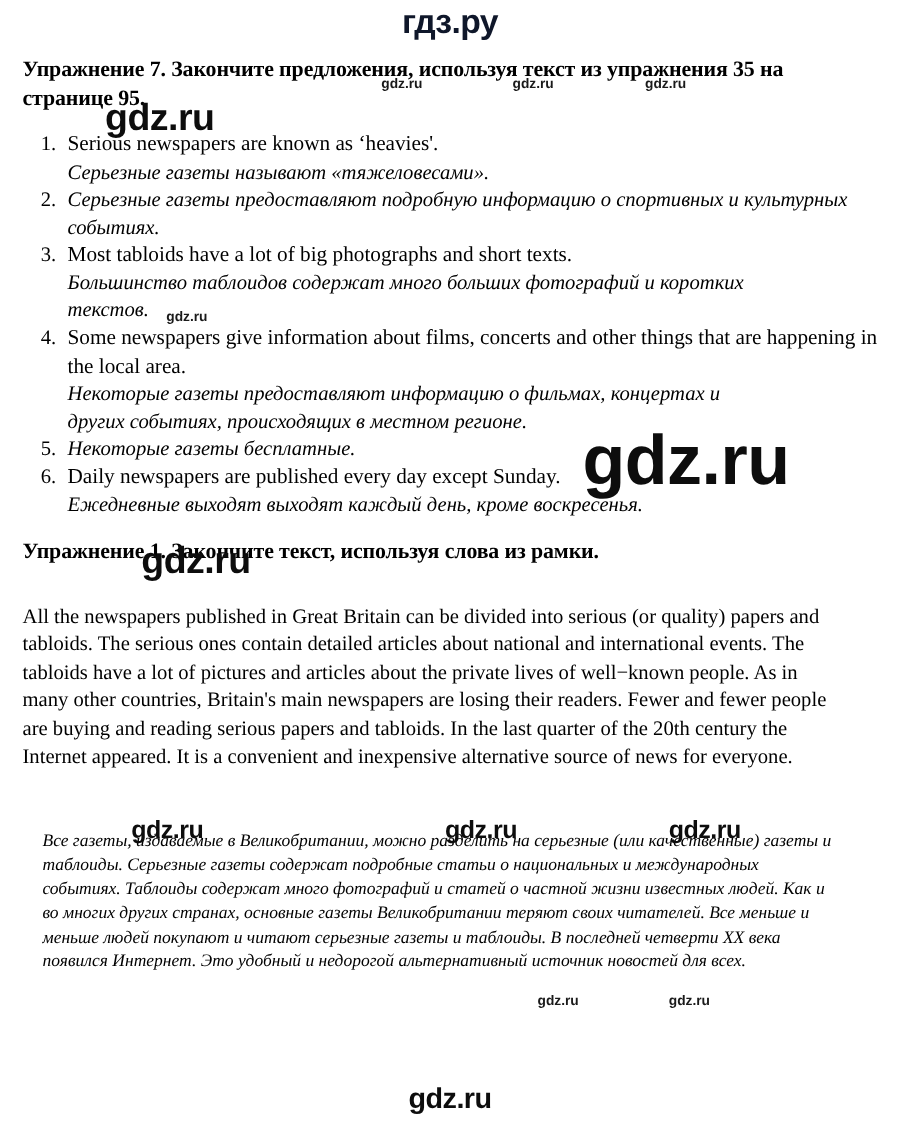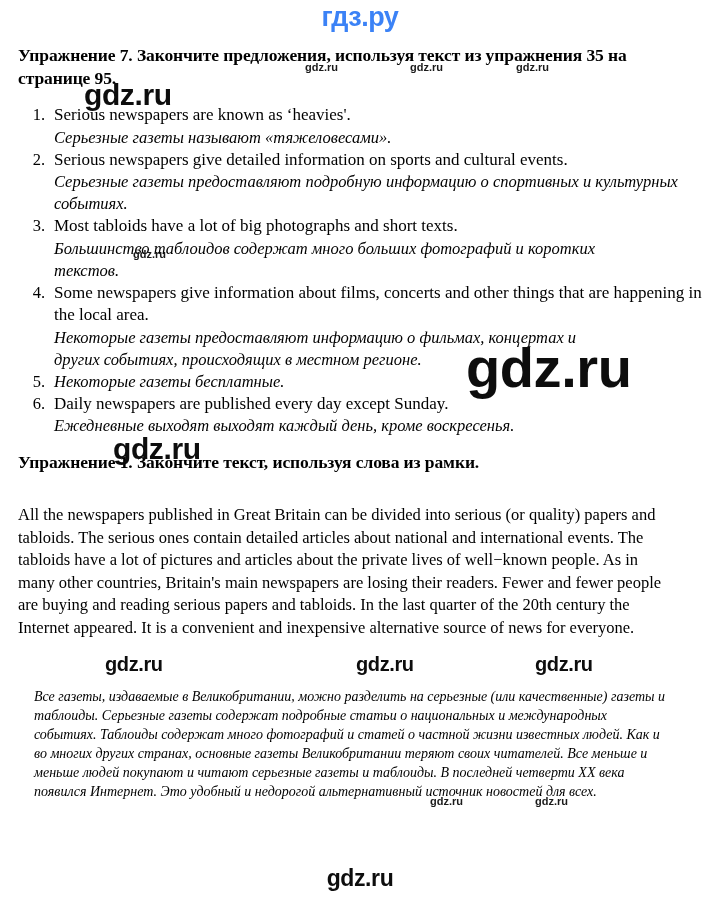--- a/index.html
+++ b/index.html
@@ -21,21 +21,21 @@
   .site-logo {
     position: absolute;
     top: 2px;
     left: 0;
     width: 720px;
     text-align: center;
     font-family: "Liberation Sans", "DejaVu Sans", sans-serif;
     font-weight: bold;
     font-size: 27px;
     letter-spacing: -0.5px;
-    color: #3b82f6;
+    color: #0f172a;
   }
 
   
   .content {
     position: absolute;
     left: 18px;
     top: 44px;
     width: 684px;
   }
 
@@ -133,21 +133,20 @@
     <div style="height:14px"></div>
 
     <ol class="answers">
       <li>
         <span class="li-num">1.</span>
         <div class="en">Serious newspapers are known as ‘heavies'.</div>
         <div class="ru">Серьезные газеты называют «тяжеловесами».</div>
       </li>
       <li>
         <span class="li-num">2.</span>
-        <div class="en">Serious newspapers give detailed information on sports and cultural events.</div>
         <div class="ru">Серьезные газеты предоставляют подробную информацию о спортивных и культурных событиях.</div>
       </li>
       <li>
         <span class="li-num">3.</span>
         <div class="en">Most tabloids have a lot of big photographs and short texts.</div>
         <div class="ru" style="max-width:560px">Большинство таблоидов содержат много больших фотографий и коротких текстов.</div>
       </li>
       <li>
         <span class="li-num">4.</span>
         <div class="en" style="max-width:648px">Some newspapers give information about films, concerts and other things that are happening in the local area.</div>

